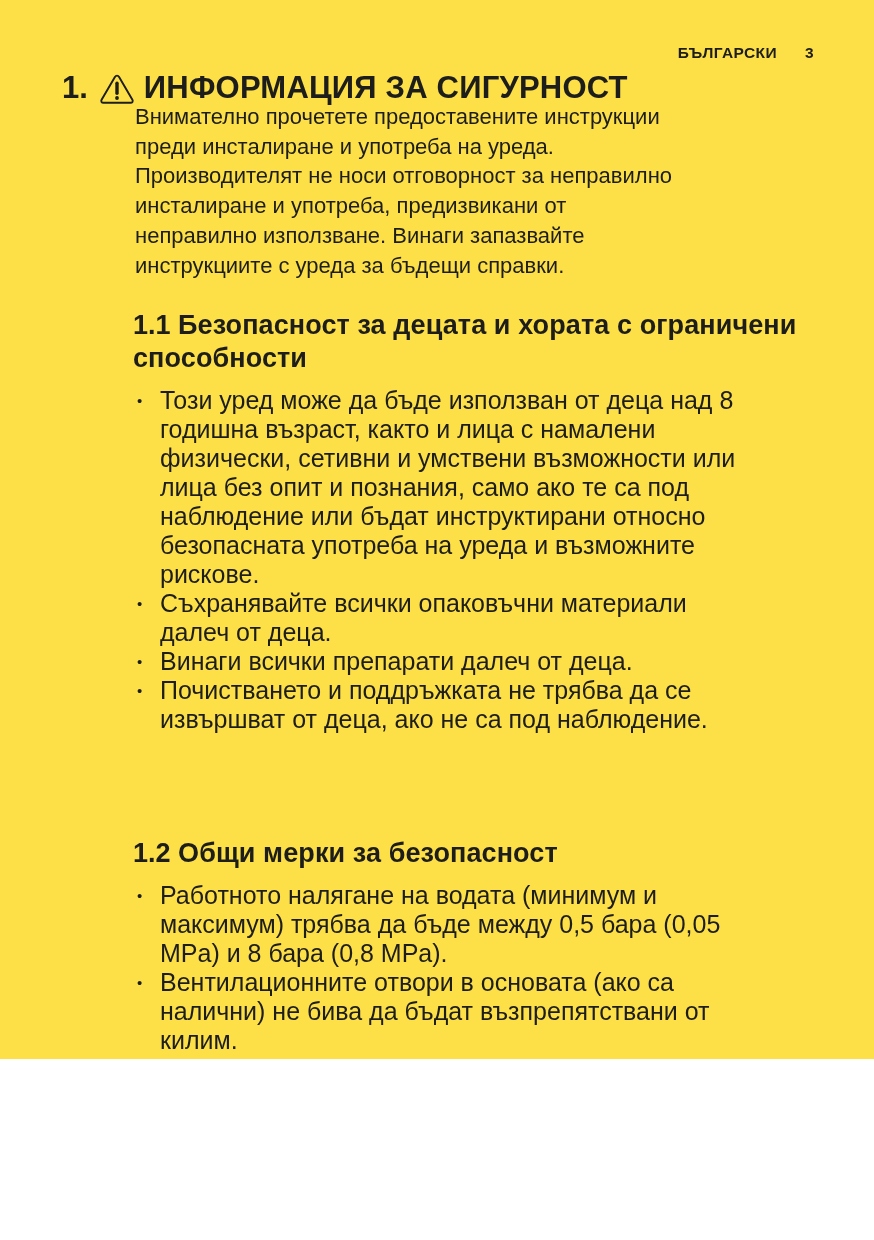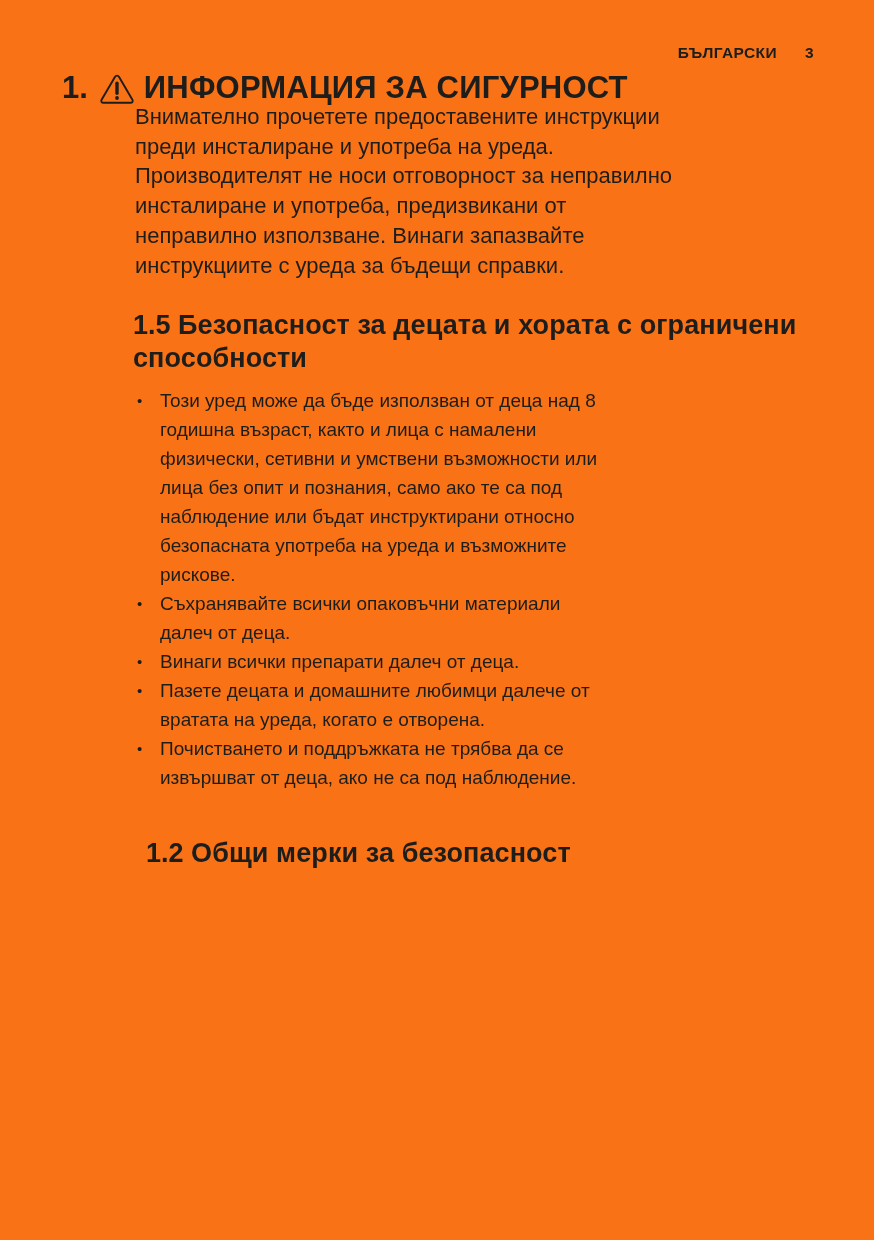--- a/index.html
+++ b/index.html
@@ -9,22 +9,22 @@
     background: #ffffff;
   }
   body {
     font-family: "Liberation Sans", sans-serif;
     color: #1d1d1b;
     -webkit-font-smoothing: antialiased;
   }
   .page {
     position: relative;
     width: 874px;
-    height: 1240px;
-    background: #f97316;
+    height: 1059px;
+    background: #fde047;
     overflow: hidden;
   }
 
   
   .page-header {
     position: absolute;
     top: 44px;
     right: 60px;
     display: flex;
     align-items: baseline;
@@ -78,27 +78,27 @@
     width: 720px;
     font-size: 27px;
     line-height: 33px;
     font-weight: bold;
     white-space: pre-line;
   }
   .section-heading .heading-text {
     letter-spacing: 0.1px;
   }
   #heading-1-1 { top: 309px; }
-  #heading-1-2 { top: 837px; margin-left: 13px; }
+  #heading-1-2 { top: 837px; }
 
   .bullet-list {
     position: absolute;
     left: 135px;
     width: 715px;
-    font-size: 19px;
+    font-size: 25px;
     line-height: 29px;
   }
   #list-1-1 { top: 386px; }
   #list-1-2 { top: 881px; }
 
   .bullet-item {
     position: relative;
     padding-left: 25px;
     white-space: pre-line;
   }
@@ -134,38 +134,42 @@
     <span class="ttl">ИНФОРМАЦИЯ ЗА СИГУРНОСТ</span>
   </div>
 
   <div class="intro">Внимателно прочетете предоставените инструкции
 преди инсталиране и употреба на уреда.
 Производителят не носи отговорност за неправилно
 инсталиране и употреба, предизвикани от
 неправилно използване. Винаги запазвайте
 инструкциите с уреда за бъдещи справки.</div>
 
-  <div class="section-heading" id="heading-1-1"><span>1.5</span> <span class="heading-text">Безопасност за децата и хората с ограничени
+  <div class="section-heading" id="heading-1-1"><span>1.1</span> <span class="heading-text">Безопасност за децата и хората с ограничени
 способности</span></div>
 
   <div class="bullet-list" id="list-1-1">
     <div class="bullet-item">Този уред може да бъде използван от деца над 8
 годишна възраст, както и лица с намалени
 физически, сетивни и умствени възможности или
 лица без опит и познания, само ако те са под
 наблюдение или бъдат инструктирани относно
 безопасната употреба на уреда и възможните
 рискове.</div>
     <div class="bullet-item">Съхранявайте всички опаковъчни материали
 далеч от деца.</div>
     <div class="bullet-item">Винаги всички препарати далеч от деца.</div>
-    <div class="bullet-item">Пазете децата и домашните любимци далече от
-вратата на уреда, когато е отворена.</div>
     <div class="bullet-item">Почистването и поддръжката не трябва да се
 извършват от деца, ако не са под наблюдение.</div>
   </div>
 
   <div class="section-heading" id="heading-1-2"><span>1.2</span> <span class="heading-text">Общи мерки за безопасност</span></div>
 
   <div class="bullet-list" id="list-1-2">
+    <div class="bullet-item">Работното налягане на водата (минимум и
+максимум) трябва да бъде между 0,5 бара (0,05
+MPa) и 8 бара (0,8 MPa).</div>
+    <div class="bullet-item">Вентилационните отвори в основата (ако са
+налични) не бива да бъдат възпрепятствани от
+килим.</div>
   </div>
 
 </div>
 
 </body></html>

